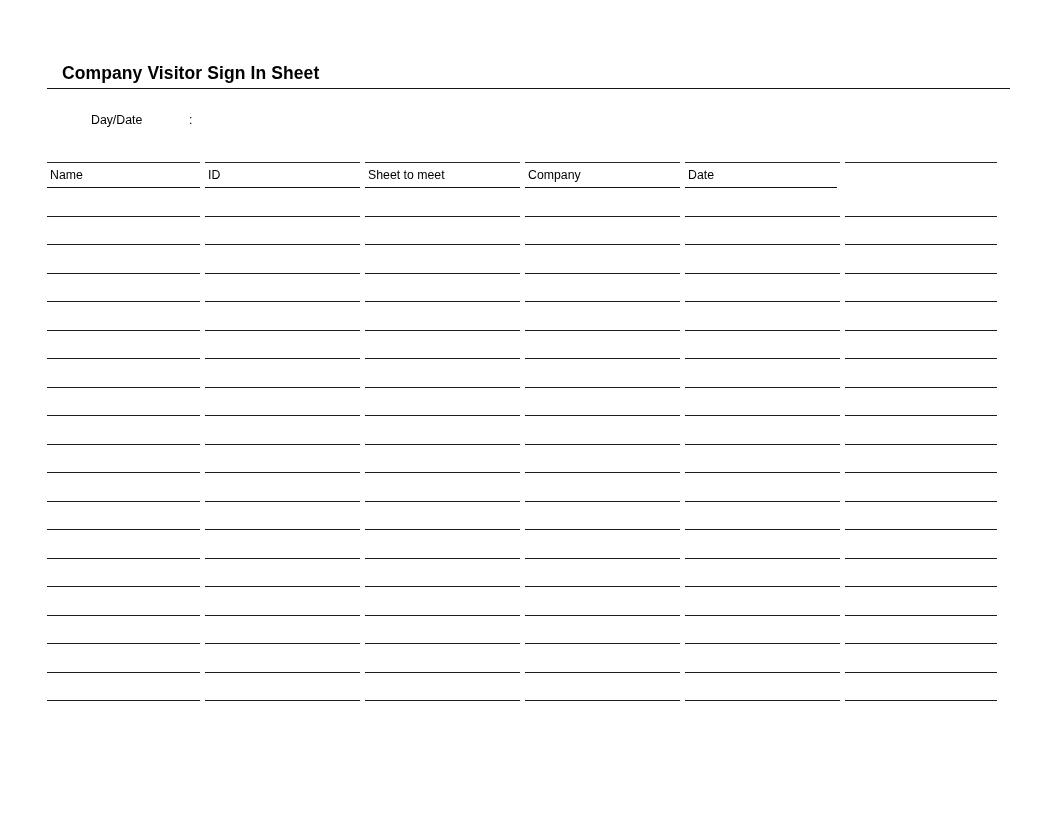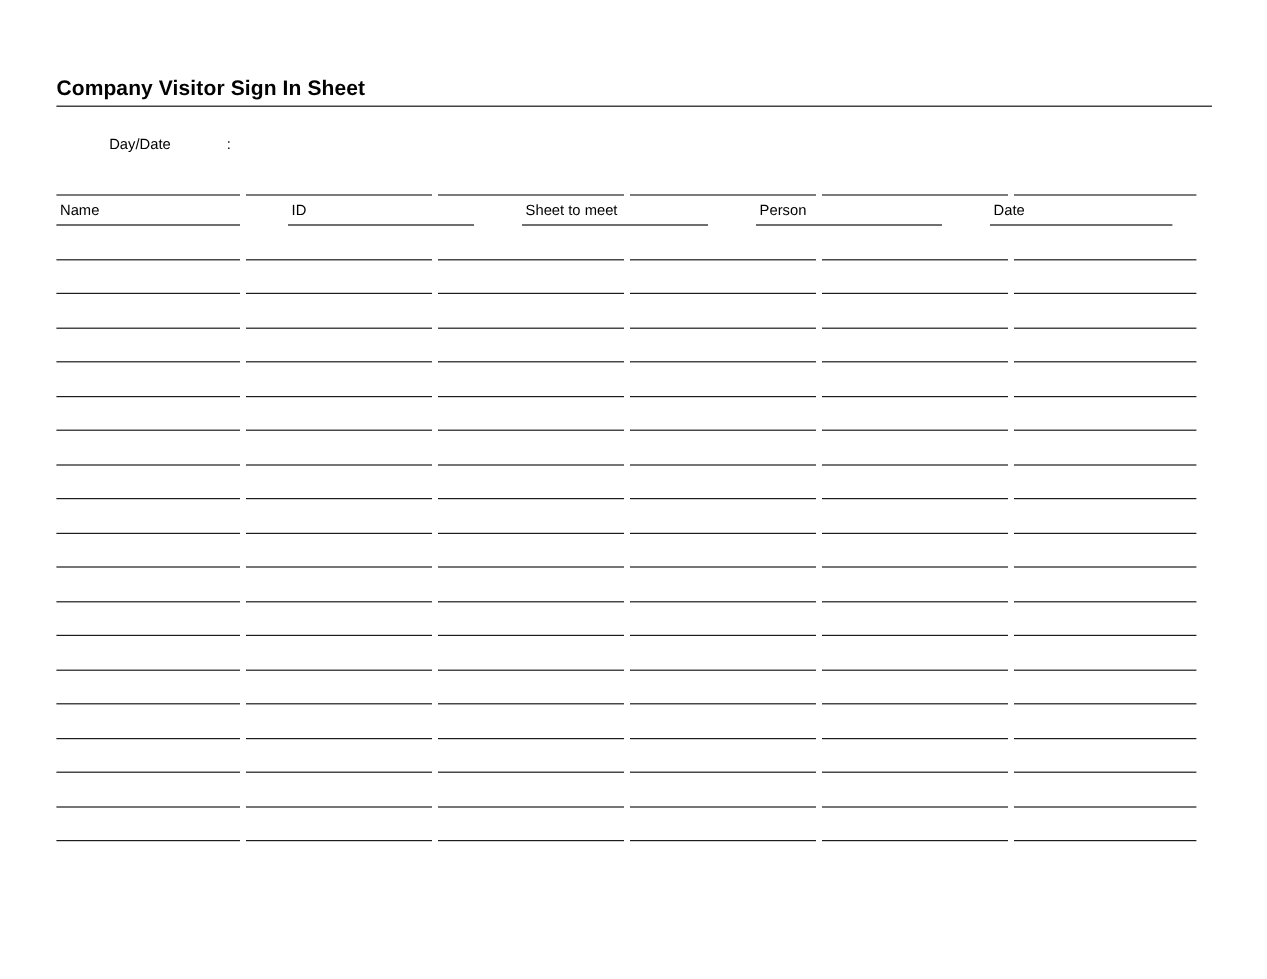--- a/index.html
+++ b/index.html
@@ -31,20 +31,21 @@
     top: 62px;
     width: 963px;
   }
   .title-text {
     font-size: 17.5px;
     font-weight: bold;
     line-height: 22px;
     letter-spacing: 0.1px;
     white-space: nowrap;
     color: #000000;
+    margin-left: 15px;
   }
   .title-rule {
     width: 963px;
     height: 0;
     border-top: 1.4px solid #141414;
     margin-top: 4px;
   }
 
   
   .daydate-row {
@@ -78,21 +79,20 @@
   .table-wrap {
     position: absolute;
     left: 47px;
     top: 162px;
     width: 930px;
   }
 
   .grid-row {
     display: flex;
     width: 930px;
-    justify-content: space-between;
   }
 
   .cell {
     box-sizing: border-box;
     margin-right: 5px;
     flex: 0 0 auto;
   }
   .cell:last-child {
     margin-right: 0;
   }
@@ -155,21 +155,21 @@
       <div class="cell col-3"></div>
       <div class="cell col-4"></div>
       <div class="cell col-5"></div>
       <div class="cell col-6"></div>
     </div>
 
     <div class="grid-row header-row">
       <div class="cell col-1">Name</div>
       <div class="cell col-3">ID</div>
       <div class="cell col-4">Sheet to meet</div>
-      <div class="cell col-5">Person</div>
+      <div class="cell col-5">Company</div>
       <div class="cell col-6">Date</div>
     </div>
 
     <div id="table-body">
         <div class="grid-row body-row">
           <div class="cell col-1"></div>
           <div class="cell col-2"></div>
           <div class="cell col-3"></div>
           <div class="cell col-4"></div>
           <div class="cell col-5"></div>

